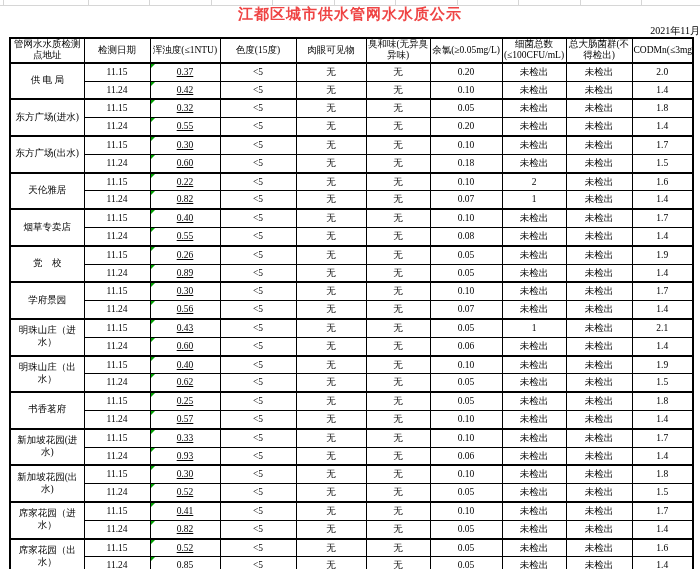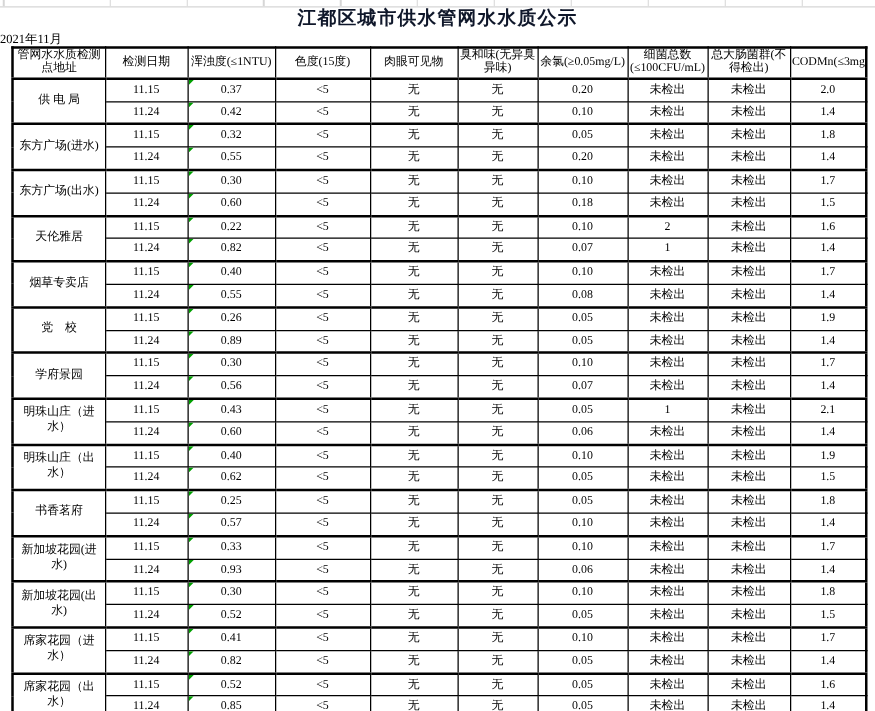--- a/index.html
+++ b/index.html
@@ -11,24 +11,24 @@
   
   .grid-strip{
     position:absolute;top:0;left:0;width:700px;height:5px;
     border-bottom:1px solid var(--grid,#d6d6d6);
     background:repeating-linear-gradient(to right,transparent 0px,transparent 60.5px,var(--grid,#d6d6d6) 60.5px,var(--grid,#d6d6d6) 61.5px);
     background-position:27px 0;
   }
   .title{
     position:absolute;top:5px;left:0;width:700px;text-align:center;
     font-family:"DejaVu Sans","Liberation Sans",sans-serif;
-    font-size:15px;font-weight:bold;color:#0f172a;letter-spacing:1px;
+    font-size:15px;font-weight:bold;color:#ef4444;letter-spacing:1px;
   }
   .subtitle{
-    position:absolute;top:24px;left:0;width:700px;text-align:left;
+    position:absolute;top:24px;left:0;width:700px;text-align:right;
     font-size:10px;color:#000;
   }
   table.report{
     position:absolute;left:9px;top:37px;width:683px;
     border-collapse:collapse;table-layout:fixed;
     border:2px solid #000;
   }
   col.c1{width:74px}col.c2{width:66px}col.c3{width:70px}col.c4{width:76px}
   col.c5{width:70px}col.c6{width:64px}col.c7{width:72px}col.c8{width:64px}
   col.c9{width:66px}col.c10{width:61px}
@@ -39,21 +39,21 @@
     overflow:hidden;white-space:normal;
   }
   thead th{
     height:22px;line-height:1.2;border-bottom:2px solid #000;
     font-family:"Liberation Serif","DejaVu Serif",serif;
     padding:0 1px;
   }
   tbody td{height:16.8px;line-height:16.8px;}
   tbody td.addr{font-size:9.5px;line-height:1.25;padding:0 1px;}
   tbody tr.gs > td{border-top:2px solid #000;}
-  td.turb{position:relative;}
+  td.turb{position:relative;text-decoration:underline;}
   td.turb::before{
     content:"";position:absolute;top:0;left:0;width:0;height:0;
     border-top:4px solid var(--tri,#00a000);
     border-right:4px solid transparent;
   }
 </style>
 </head>
 <body style="--tri: #00a000; --grid: #d6d6d6;">
 
 <div class="grid-strip"></div>

